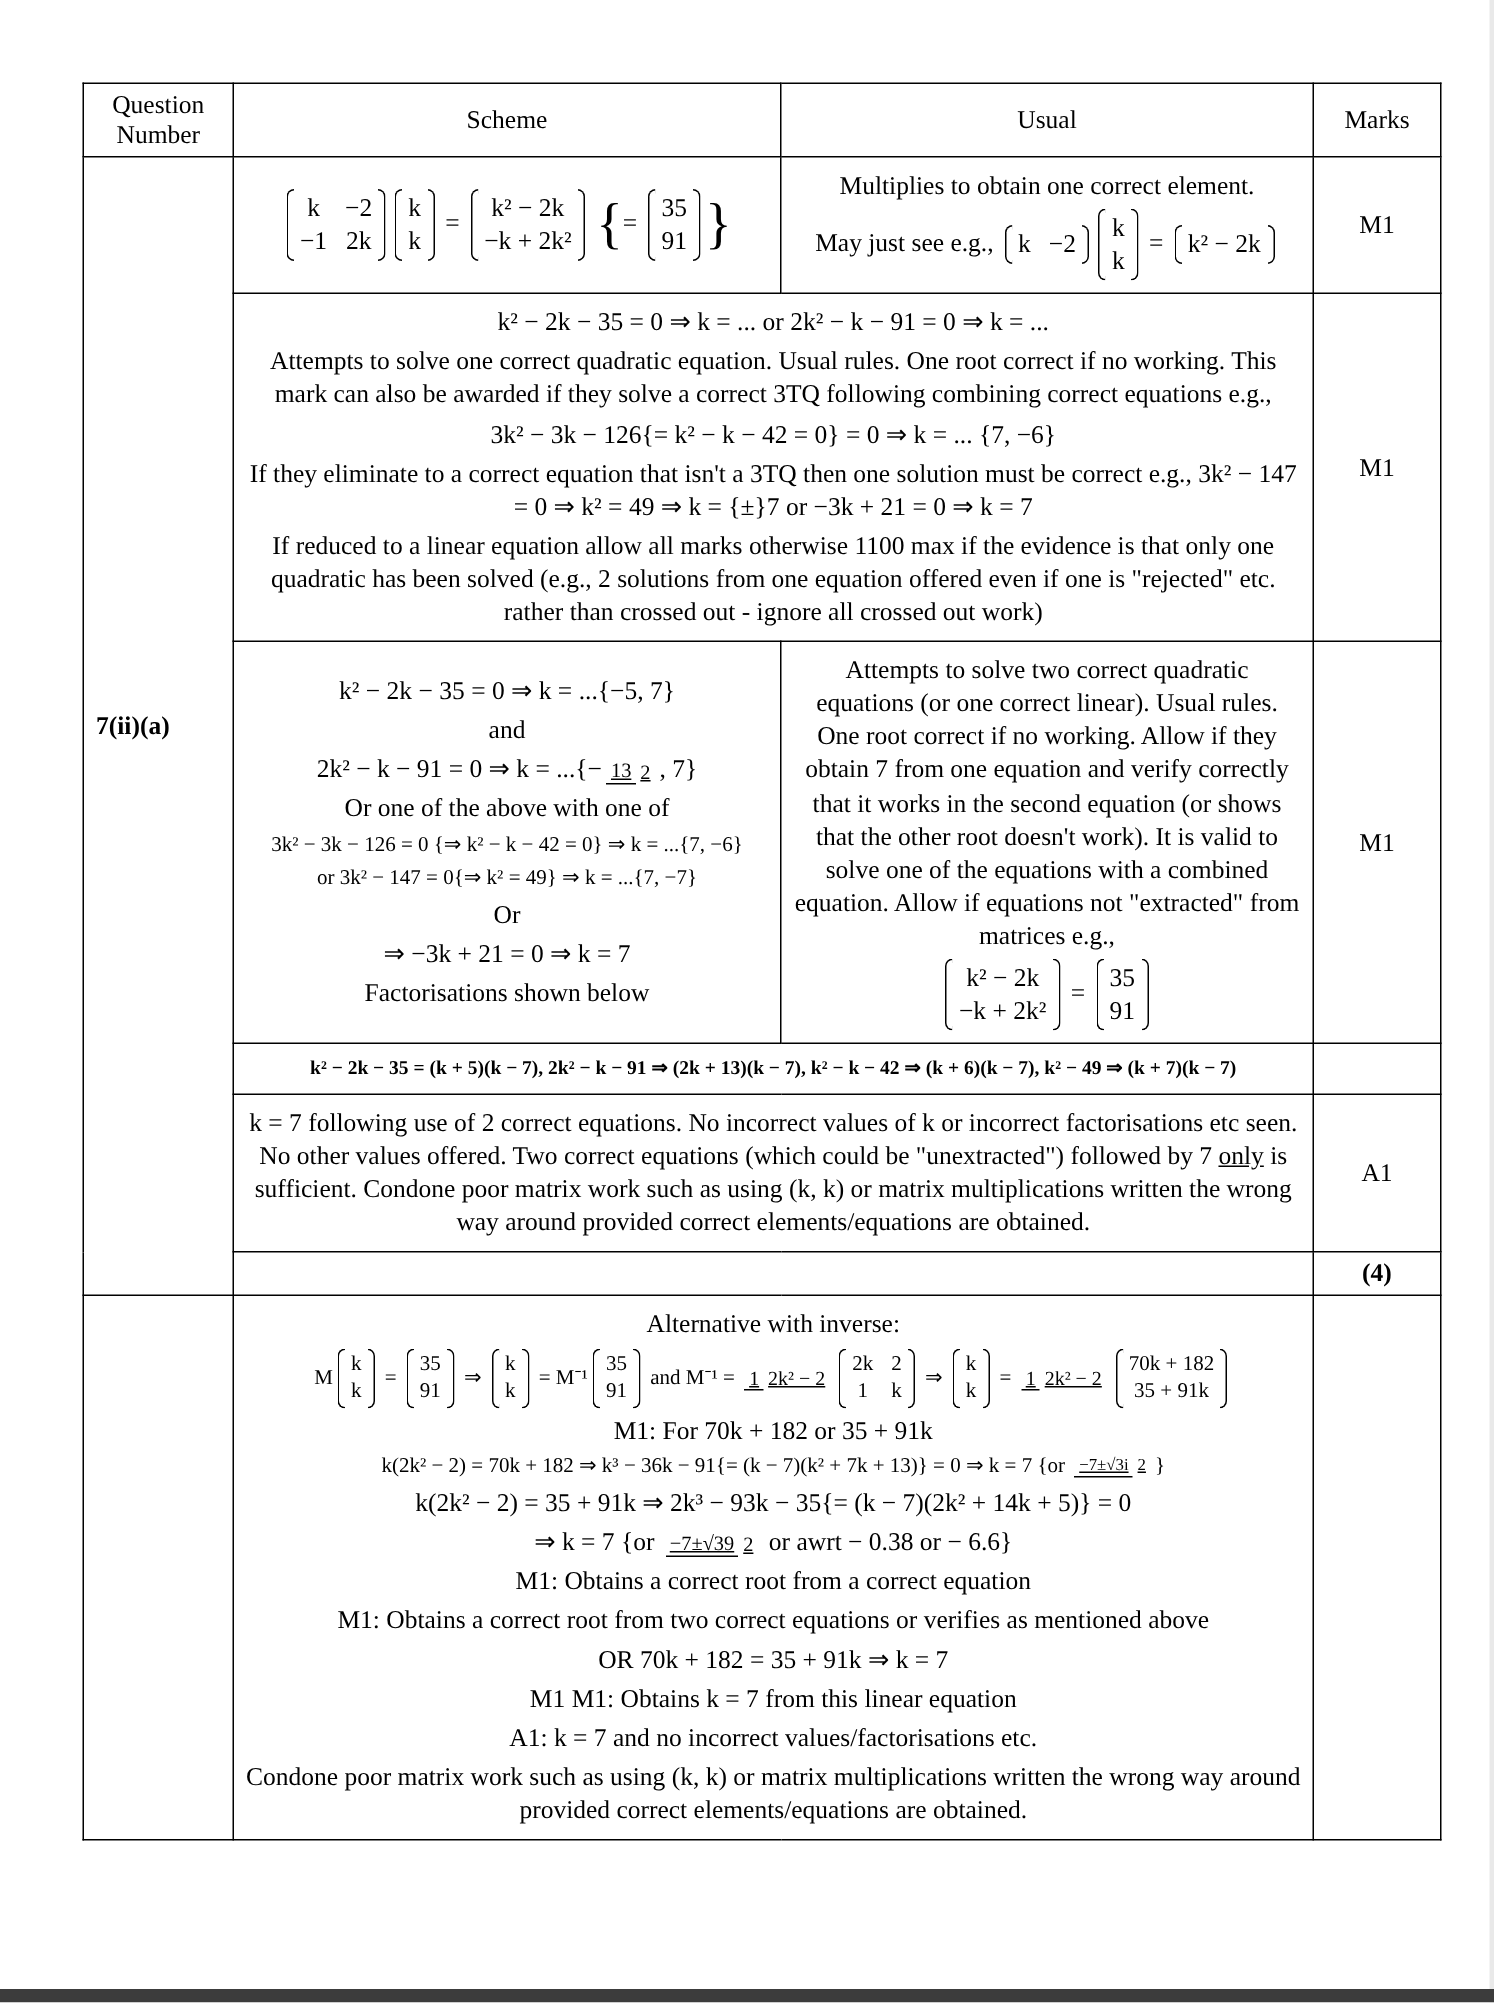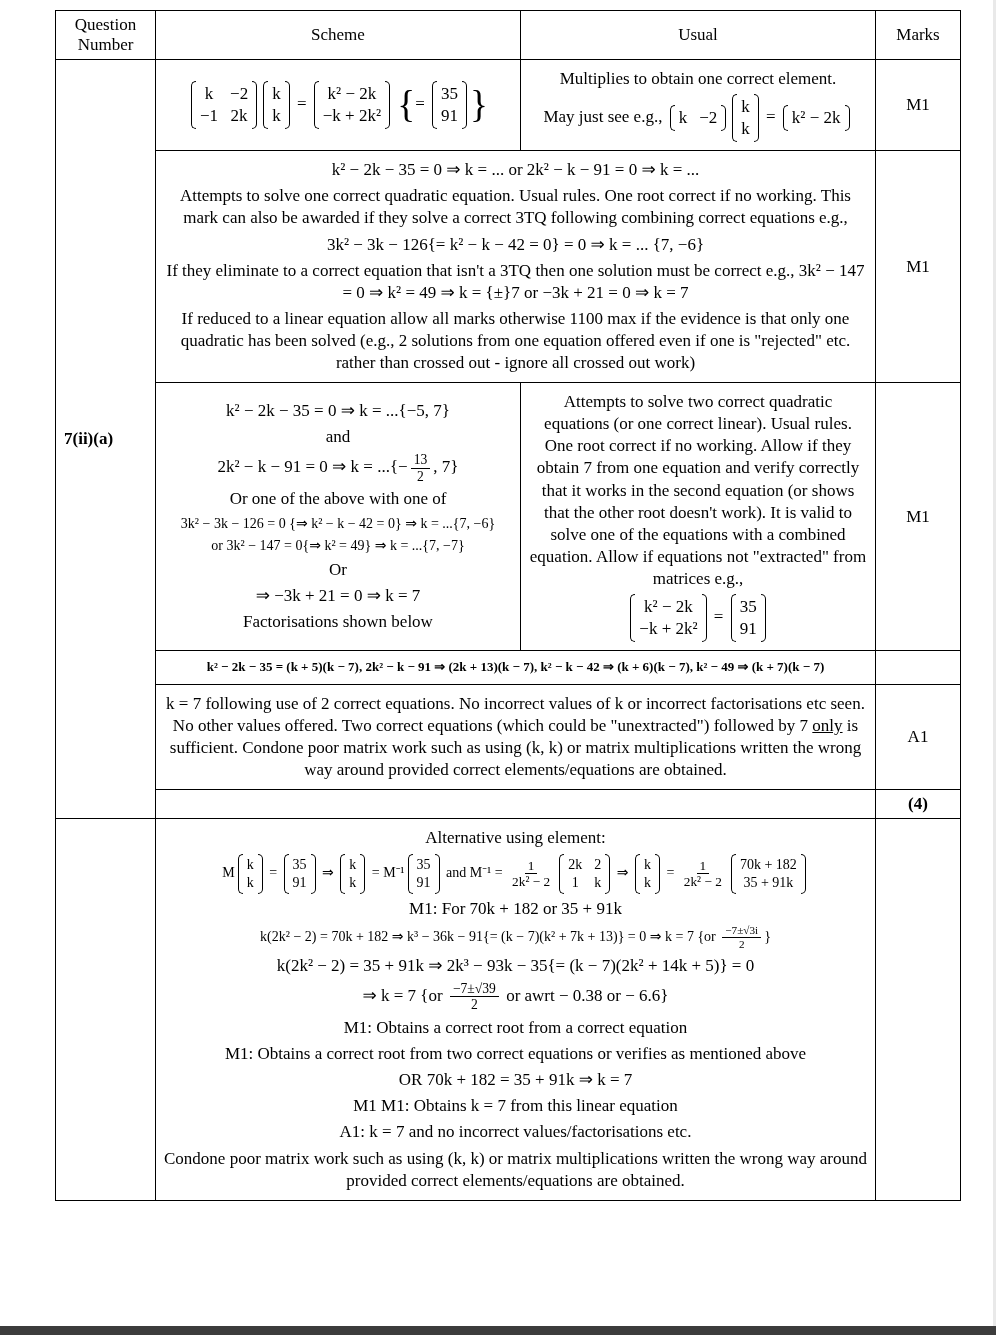--- a/index.html
+++ b/index.html
@@ -4,21 +4,21 @@
 <style>
   * { box-sizing: border-box; }
   html,body { margin:0; padding:0; }
   body {
     width: 996px; height: 1335px;
     background: #ffffff;
     font-family: "Liberation Serif", serif;
     font-size: 17px; color: #000;
     position: relative; overflow: hidden;
   }
-  .page { padding: 10px 36px 0 55px; }
+  .page { padding: 10px 36px 0 55px; margin-top: 45px; }
   table.ms { border-collapse: collapse; width: 905px; table-layout: fixed; }
   .ms td, .ms th { border: 1.5px solid #000; padding: 4px 8px; vertical-align: middle; }
   .ms th { font-weight: normal; white-space: pre-line; text-align: center; height: 44px; }
   .qn { vertical-align: top; text-align: left; font-weight: bold; padding-top: 8px; }
   .marks { text-align: center; }
   .marks.bold { font-weight: bold; }
   .line { text-align: center; line-height: 1.3; margin: 4px 0; }
   .line.sm { font-size: 14px; }
   .line.xs { font-size: 13px; font-weight: bold; }
   .b { font-weight: normal; }
@@ -26,21 +26,21 @@
   .sm { font-size: 0.84em; }
   .xs { font-size: 0.76em; }
   .big { display: inline-block; font-size: 2.2em; line-height: 0.8; vertical-align: middle; font-weight: normal; }
   
   .mat { display: inline-flex; align-items: center; vertical-align: middle; margin: 0 3px; }
   .mat .mb { display: inline-grid; column-gap: 12px; row-gap: 0; padding: 2px 4px; line-height: 1.3; text-align: center; }
   .par { width: 5px; align-self: stretch; border: 1.4px solid #000; }
   .pl { border-right: none; border-top-left-radius: 7px; border-bottom-left-radius: 7px; }
   .pr { border-left: none; border-top-right-radius: 7px; border-bottom-right-radius: 7px; }
   
-  .frac { display: inline-flex; flex-direction: column; align-items: center; vertical-align: middle; margin: 0 3px; line-height: 1.15; font-size: 0.95em; }
+  .frac { display: inline-flex; align-items: center; vertical-align: middle; margin: 0 3px; line-height: 1.15; font-size: 0.95em; text-decoration: underline; }
   .frac.sm { font-size: 0.8em; }
   .frac .fn { border-bottom: 1.1px solid #000; padding: 0 3px; }
   .frac .fd { padding: 0 3px; }
   .thin-row td { height: 24px; }
   .bottom-bar { position: absolute; left: 0; bottom: 0; width: 100%; height: 9px; background: #3c3c3c; }
   .right-edge { position: absolute; right: 0; top: 0; width: 3px; height: 100%; background: #e9e9e9; }
 </style>
 </head>
 <body>
 
@@ -179,21 +179,21 @@
           </td>
       <td class="marks">A1</td>
     </tr>
     <tr class="thin-row">
       <td colspan="2"></td>
       <td class="marks bold">(4)</td>
     </tr>
     <tr>
       <td class="qn"></td>
       <td colspan="2">
-            <div class="line"><span>Alternative using element:</span></div>
+            <div class="line"><span>Alternative with inverse:</span></div>
             <div class="line sm"><span class="b">M</span><span class="mat">
                 <span class="par pl"></span>
                 <span class="mb" style="grid-template-columns: repeat(1, auto);">
                   <span>k</span>
                   <span>k</span>
                 </span>
                 <span class="par pr"></span>
               </span><span> = </span><span class="mat">
                 <span class="par pl"></span>
                 <span class="mb" style="grid-template-columns: repeat(1, auto);">

